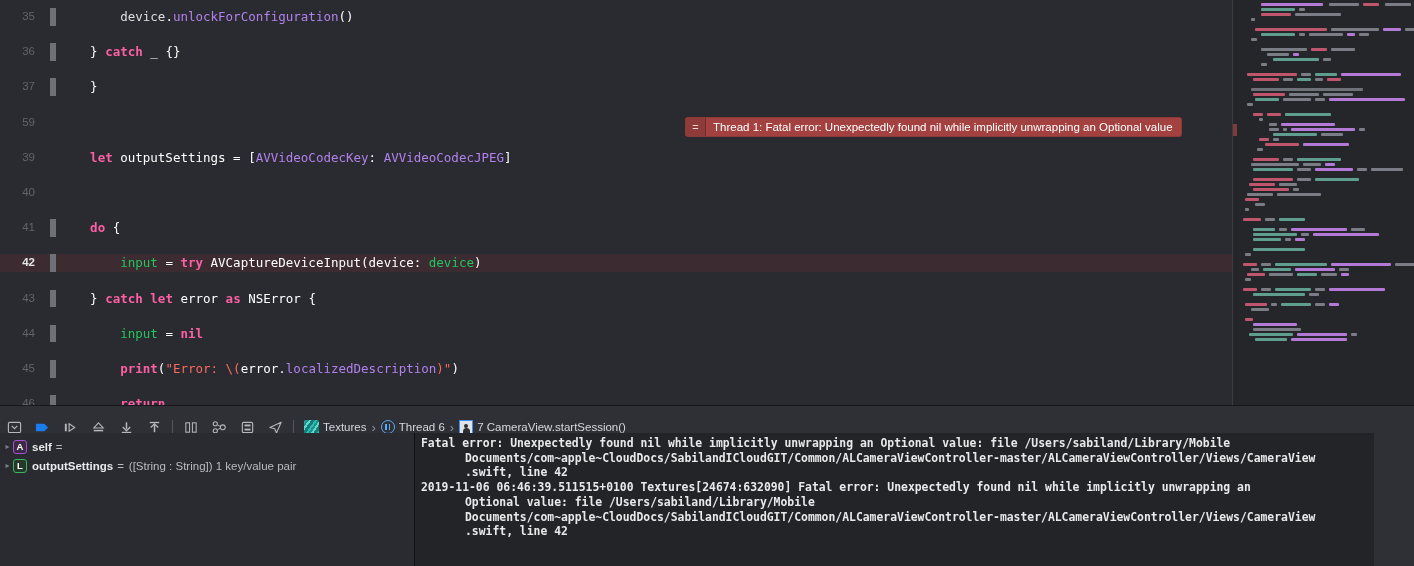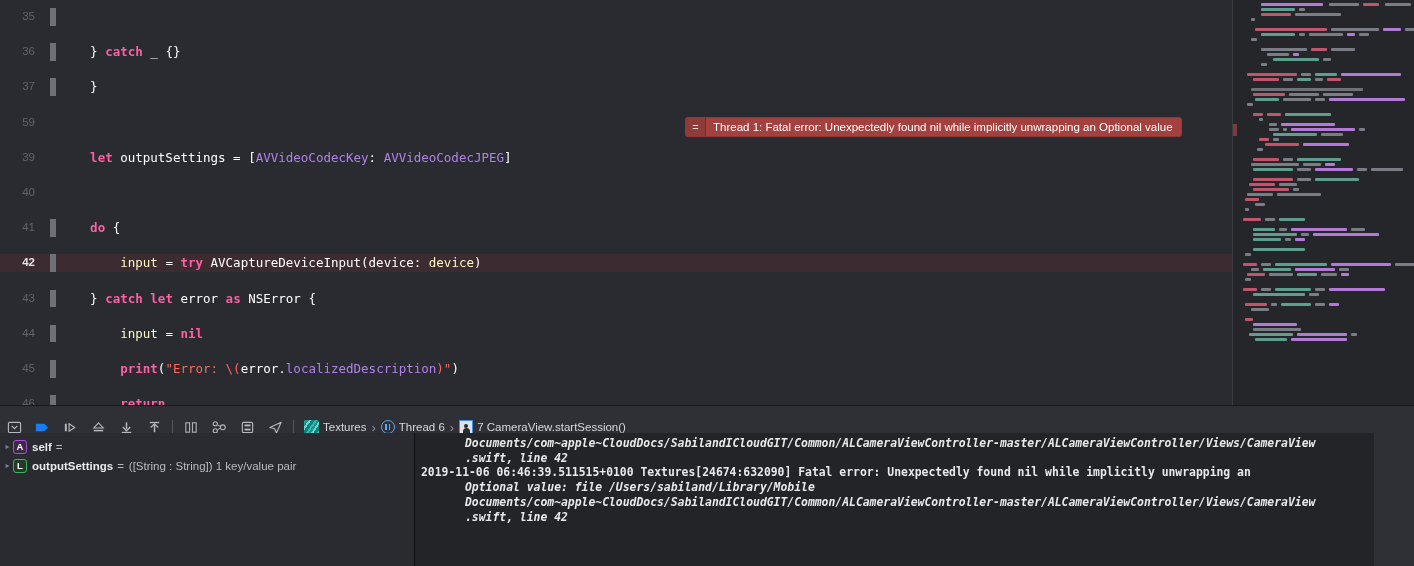--- a/index.html
+++ b/index.html
@@ -36,21 +36,21 @@
   .fold-ribbon {
     position: absolute; left: 50px; top: 0; width: 6px; height: 17.6px;
     background: #6e7177;
   }
   .fold-ribbon.none { background: transparent; }
   .code-text { position: absolute; left: 60px; top: 0; }
 
   
   .kw   { color: #fc5fa3; font-weight: bold; }
   .typ  { color: #b281eb; text-align: center; }
-  .fn   { color: #fef9c3; }
+  .fn   { color: #22c55e; }
   .prop { color: #b281eb; }
   .str  { color: #fc6a5d; }
   .plain{ color: #ffffff; }
   .id   { color: #dfdfe0; }
 
   
   #err-banner {
     position: absolute; left: 686px; top: 118px;
     height: 18px; display: flex; align-items: stretch;
     background: #a2413f; border-radius: 2px; overflow: hidden;
@@ -146,35 +146,35 @@
 
   #console-pane {
     position: absolute; left: 414px; top: 0; width: 960px; height: 133px;
     background: #232428; border-left: 1px solid #111214;
     padding: 3px 6px 0 6px; overflow: hidden;
   }
   .con-line {
     font-family: "DejaVu Sans Mono", monospace; font-size: 11.4px;
     line-height: 14.7px; color: #e8e9ea; white-space: pre; font-weight: bold;
   }
-  .con-line.indent { padding-left: 44px; font-style: italic; }
+  .con-line.indent { padding-left: 44px; }
   .con-line.lldb { color: #41d67b; }
   #right-pad {
     position: absolute; left: 1374px; top: 0; width: 40px; height: 133px;
     background: #2e3036;
   }
 </style>
 </head>
 <body>
 
 <div id="app">
 
   <div id="editor">
     <div id="editor-scroll">
-        <div class="code-line" style="top: 0px;"><div class="gutter-num">35</div><div class="fold-ribbon"></div></div>
+        <div class="code-line" style="top: 0px;"><div class="gutter-num">35</div><div class="fold-ribbon"></div><div class="code-text"><span class="id">        </span><span class="id">device</span><span class="plain">.</span><span class="prop">unlockForConfiguration</span><span class="plain">()</span></div></div>
         <div class="code-line" style="top: 17.6px;"><div class="gutter-num">36</div><div class="fold-ribbon"></div><div class="code-text"><span class="id">    </span><span class="plain">} </span><span class="kw">catch</span><span class="plain"> _ {}</span></div></div>
         <div class="code-line" style="top: 35.2px;"><div class="gutter-num">37</div><div class="fold-ribbon"></div><div class="code-text"><span class="plain">    }</span></div></div>
         <div class="code-line" style="top: 52.8px;"><div class="gutter-num">59</div><div class="fold-ribbon none"></div><div class="code-text"></div></div>
         <div class="code-line" style="top: 70.4px;"><div class="gutter-num">39</div><div class="fold-ribbon none"></div><div class="code-text"><span class="id">    </span><span class="kw">let</span><span class="plain"> outputSettings = [</span><span class="typ">AVVideoCodecKey</span><span class="plain">: </span><span class="typ">AVVideoCodecJPEG</span><span class="plain">]</span></div></div>
         <div class="code-line" style="top: 88px;"><div class="gutter-num">40</div><div class="fold-ribbon none"></div><div class="code-text"></div></div>
         <div class="code-line" style="top: 105.6px;"><div class="gutter-num">41</div><div class="fold-ribbon"></div><div class="code-text"><span class="id">    </span><span class="kw">do</span><span class="plain"> {</span></div></div>
         <div class="code-line hl" style="top: 123.2px;"><div class="gutter-num">42</div><div class="fold-ribbon"></div><div class="code-text"><span class="id">        </span><span class="fn">input</span><span class="plain"> = </span><span class="kw">try</span><span class="plain"> AVCaptureDeviceInput(</span><span class="plain">device</span><span class="plain">: </span><span class="fn">device</span><span class="plain">)</span></div></div>
         <div class="code-line" style="top: 140.8px;"><div class="gutter-num">43</div><div class="fold-ribbon"></div><div class="code-text"><span class="id">    </span><span class="plain">} </span><span class="kw">catch</span><span class="kw"> let</span><span class="plain"> error </span><span class="kw">as</span><span class="plain"> NSError {</span></div></div>
         <div class="code-line" style="top: 158.4px;"><div class="gutter-num">44</div><div class="fold-ribbon"></div><div class="code-text"><span class="id">        </span><span class="fn">input</span><span class="plain"> = </span><span class="kw">nil</span></div></div>
         <div class="code-line" style="top: 176px;"><div class="gutter-num">45</div><div class="fold-ribbon"></div><div class="code-text"><span class="id">        </span><span class="kw">print</span><span class="plain">(</span><span class="str">"Error: \(</span><span class="plain">error</span><span class="plain">.</span><span class="prop">localizedDescription</span><span class="str">)"</span><span class="plain">)</span></div></div>
@@ -564,20 +564,21 @@
         </div>
         <div class="var-row">
           <span class="var-tri">▸</span>
           <span class="var-badge l">L</span>
           <span class="var-name">outputSettings</span>
           <span class="var-eq">=</span>
           <span class="var-val">([String : String]) 1 key/value pair</span>
         </div>
       </div>
     <div id="console-pane">
+        <div class="con-line">Fatal error: Unexpectedly found nil while implicitly unwrapping an Optional value: file /Users/sabiland/Library/Mobile</div>
         <div class="con-line indent">Documents/com~apple~CloudDocs/SabilandICloudGIT/Common/ALCameraViewController-master/ALCameraViewController/Views/CameraView</div>
         <div class="con-line indent">.swift, line 42</div>
         <div class="con-line">2019-11-06 06:46:39.511515+0100 Textures[24674:632090] Fatal error: Unexpectedly found nil while implicitly unwrapping an</div>
         <div class="con-line indent">Optional value: file /Users/sabiland/Library/Mobile</div>
         <div class="con-line indent">Documents/com~apple~CloudDocs/SabilandICloudGIT/Common/ALCameraViewController-master/ALCameraViewController/Views/CameraView</div>
         <div class="con-line indent">.swift, line 42</div>
       </div>
     <div id="right-pad"></div>
   </div>
 

